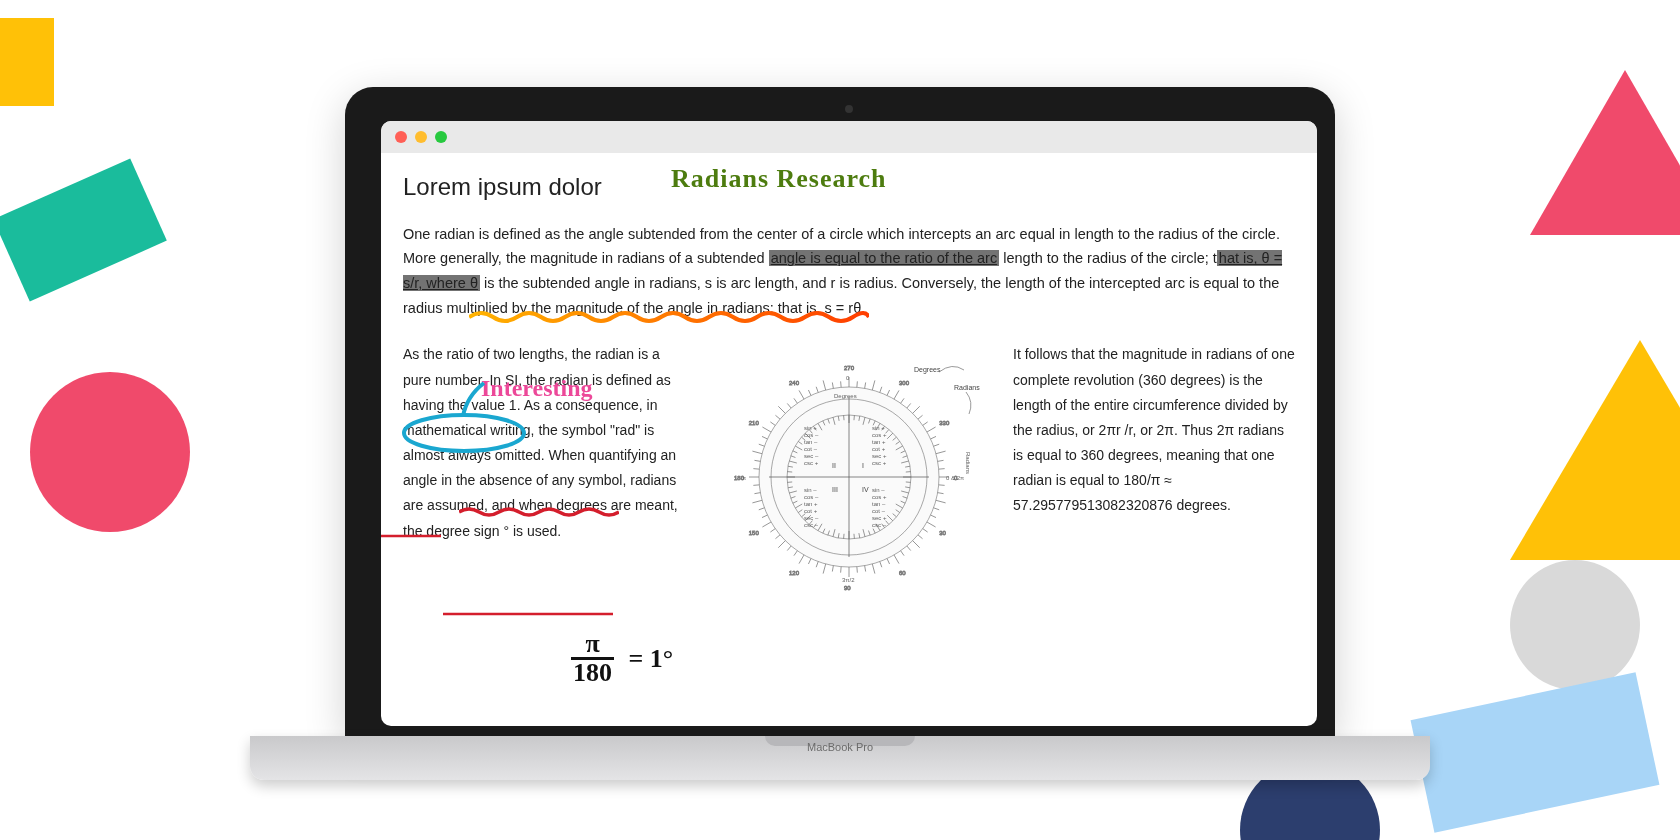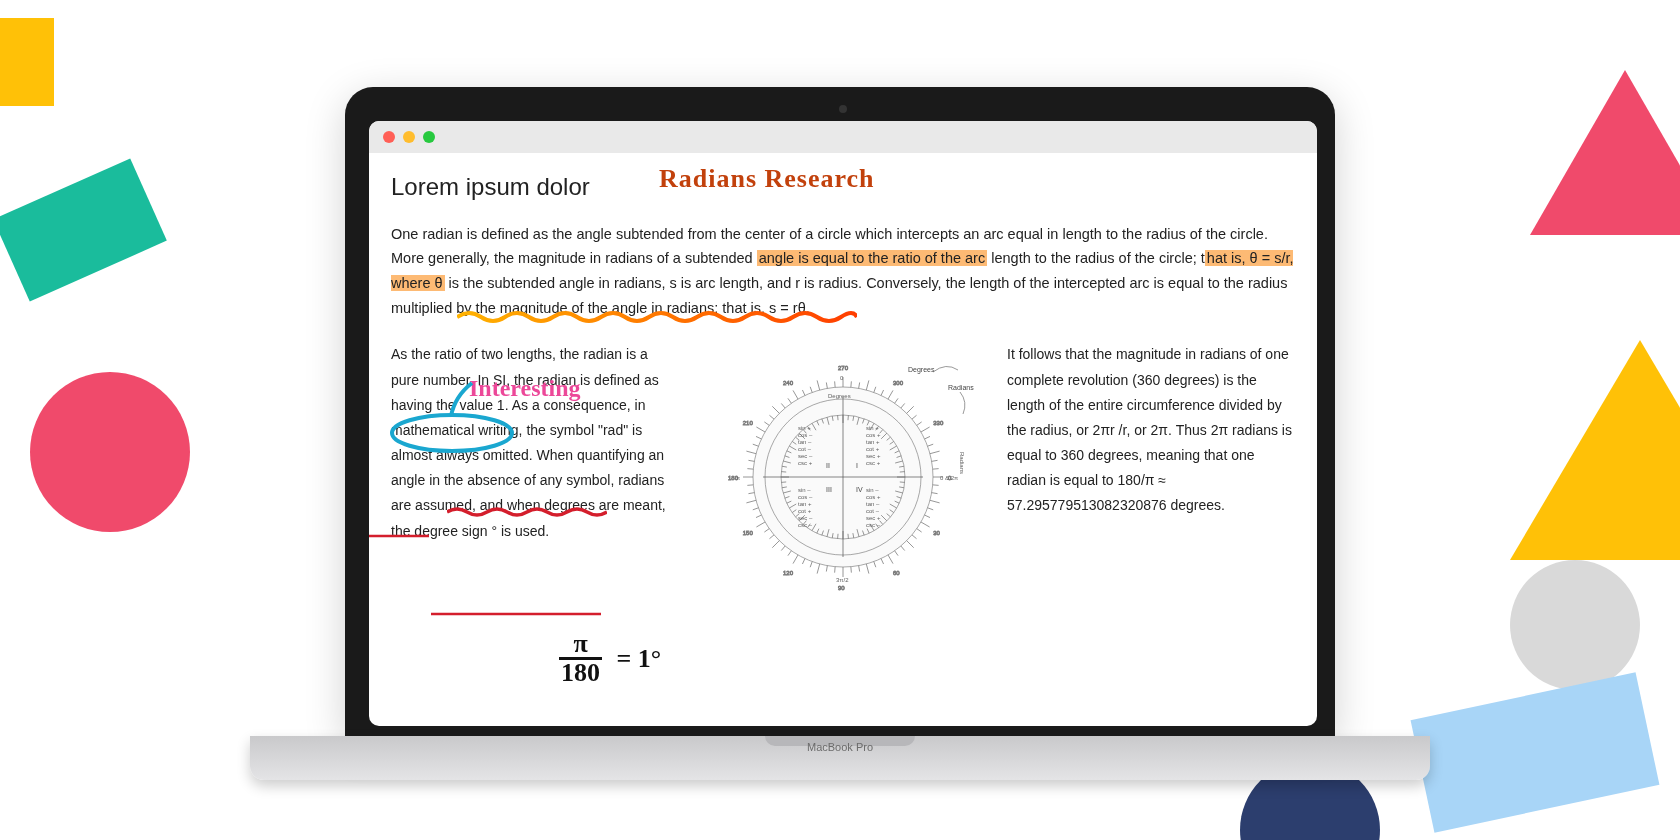--- a/index.html
+++ b/index.html
@@ -29,21 +29,21 @@
   .laptop {
     position: absolute;
     top: 87px;
     left: 50%;
     transform: translateX(-50%);
     width: 990px;
   }
   .screen-bezel {
     background: #1a1a1a;
     border-radius: 28px 28px 0 0;
-    padding: 18px 18px 10px 24px;
+    padding: 18px 18px 10px 36px;
     box-shadow: 0 10px 40px rgba(0,0,0,.18);
   }
   .notch { width: 8px; height: 8px; background: #333; border-radius: 50%; margin: 0 auto 8px auto; }
   .screen {
     background: #fff;
     border-radius: 10px;
     height: 605px;
     overflow: hidden;
     position: relative;
   }
@@ -62,29 +62,29 @@
 
   .doc {
     padding: 14px 22px;
     color: #222;
     font-size: 14.5px;
     line-height: 1.7;
     position: relative;
   }
   .doc h1 { font-size: 24px; font-weight: 400; margin-bottom: 14px; }
   .intro { margin-bottom: 18px; }
-  .hl { background: #fdba74; padding: 0 2px; }
+  .hl { background: #737373; padding: 0 2px; text-decoration: underline; }
 
   .columns { display: flex; gap: 24px; margin-top: 22px; }
   .col-left, .col-right { flex: 1; font-size: 14px; line-height: 1.8; }
   .col-mid { flex: 0 0 280px; display:flex; align-items:center; justify-content:center; }
 
   
   .hand { position: absolute; font-family: "Comic Sans MS", cursive; font-weight: 700; }
-  .hand-red { color: #c2410c; }
+  .hand-red { color: #4d7c0f; }
   .hand-blue { color: #ec4899; }
   .hand-black { color: #111; }
 
   .base {
     height: 44px;
     background: linear-gradient(#c9c9cb, #e4e4e6);
     margin: 0 -95px;
     border-radius: 0 0 14px 14px;
     position: relative;
     box-shadow: 0 6px 14px rgba(0,0,0,.2);

